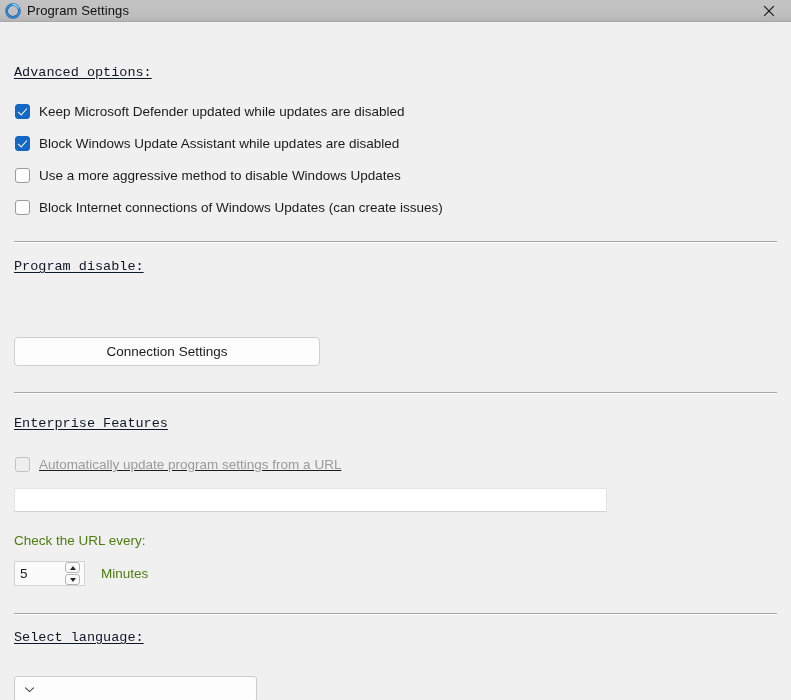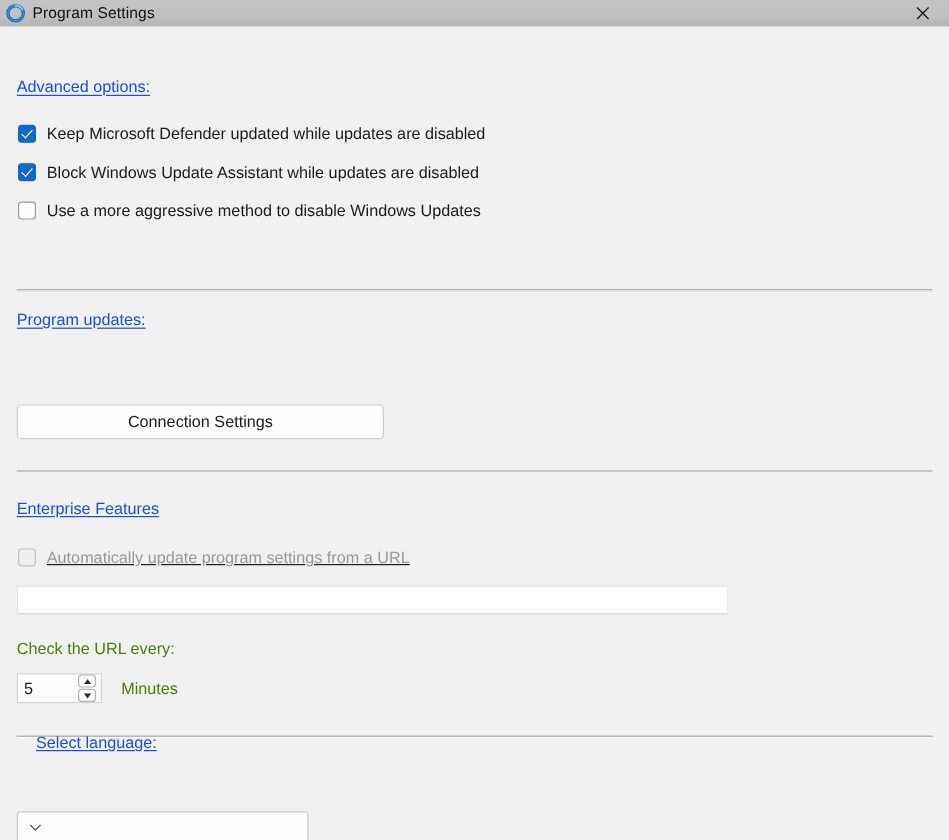--- a/index.html
+++ b/index.html
@@ -57,24 +57,25 @@
   
   .content {
     position: relative;
     width: 791px;
     height: 679px;
   }
 
   .section-head {
     position: absolute;
     font-size: 13.5px;
-    color: #1d4ed8;
+    color: #0f172a;
     text-decoration: underline;
     text-underline-offset: 2px;
     white-space: nowrap;
+    font-family: Liberation Mono, monospace;
   }
 
   .divider {
     position: absolute;
     left: 14px;
     width: 763px;
     height: 1px;
     background: #a6a6a6;
     border-bottom: 1px solid #fdfdfd;
   }
@@ -268,24 +269,28 @@
   <div class="cb-row" style="left:15px; top:114px;">
     <span class="cb on"></span>
     <span class="cb-label">Block Windows Update Assistant while updates are disabled</span>
   </div>
 
   <div class="cb-row" style="left:15px; top:146px;">
     <span class="cb off"></span>
     <span class="cb-label">Use a more aggressive method to disable Windows Updates</span>
   </div>
 
+  <div class="cb-row" style="left:15px; top:178px;">
+    <span class="cb off"></span>
+    <span class="cb-label">Block Internet connections of Windows Updates (can create issues)</span>
+  </div>
 
   <div class="divider" style="top:219px;"></div>
 
-  <div class="section-head" style="left:14px; top:237px;">Program updates:</div>
+  <div class="section-head" style="left:14px; top:237px;">Program disable:</div>
 
 
   <div class="btn" style="left:14px; top:315px; width:306px; height:29px;">Connection Settings</div>
 
   <div class="divider" style="top:370px;"></div>
 
   <div class="section-head" style="left:14px; top:394px;">Enterprise Features</div>
 
   <div class="cb-row is-disabled" style="left:15px; top:435px;text-decoration:underline;">
     <span class="cb disabled"></span>
@@ -305,21 +310,21 @@
       <div class="spin-btn">
         <span class="tri-down"></span>
       </div>
     </div>
   </div>
 
   <div class="plain-label" style="left:101px; top:544px;">Minutes</div>
 
   <div class="divider" style="top:591px;"></div>
 
-  <div class="section-head" style="left:14px; top:589px;margin-left:16px;">Select language:</div>
+  <div class="section-head" style="left:14px; top:608px;">Select language:</div>
 
   <div class="combo" style="left:14px; top:654px; width:243px; height:26px;">
     <svg class="combo-arrow" width="13" height="13" viewBox="0 0 13 13">
       <path d="M2.5 4.8 L6.5 8.6 L10.5 4.8" fill="none" stroke="#444" stroke-width="1.1" stroke-linecap="round"></path>
     </svg>
   </div>
 
 </div>
 
 </body></html>

